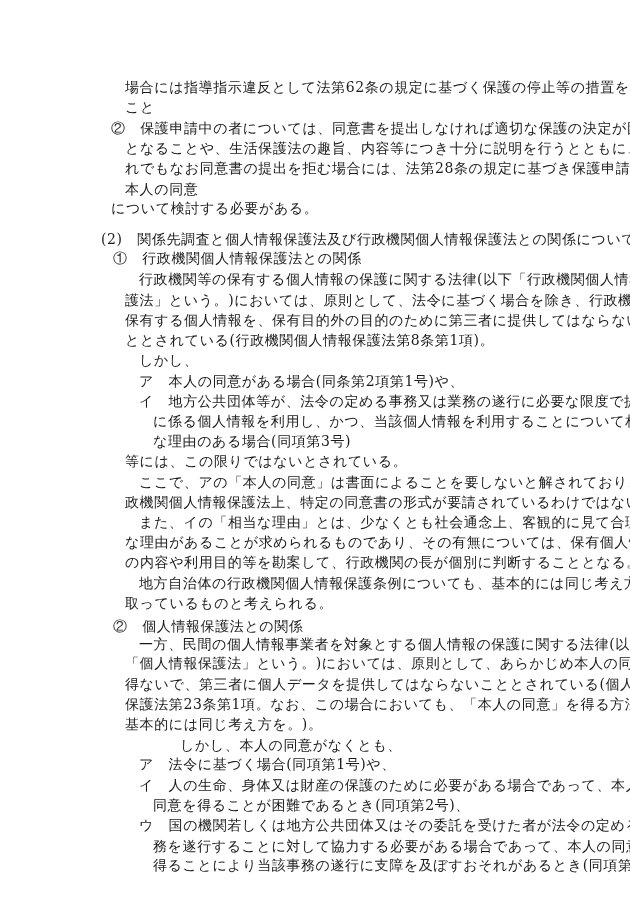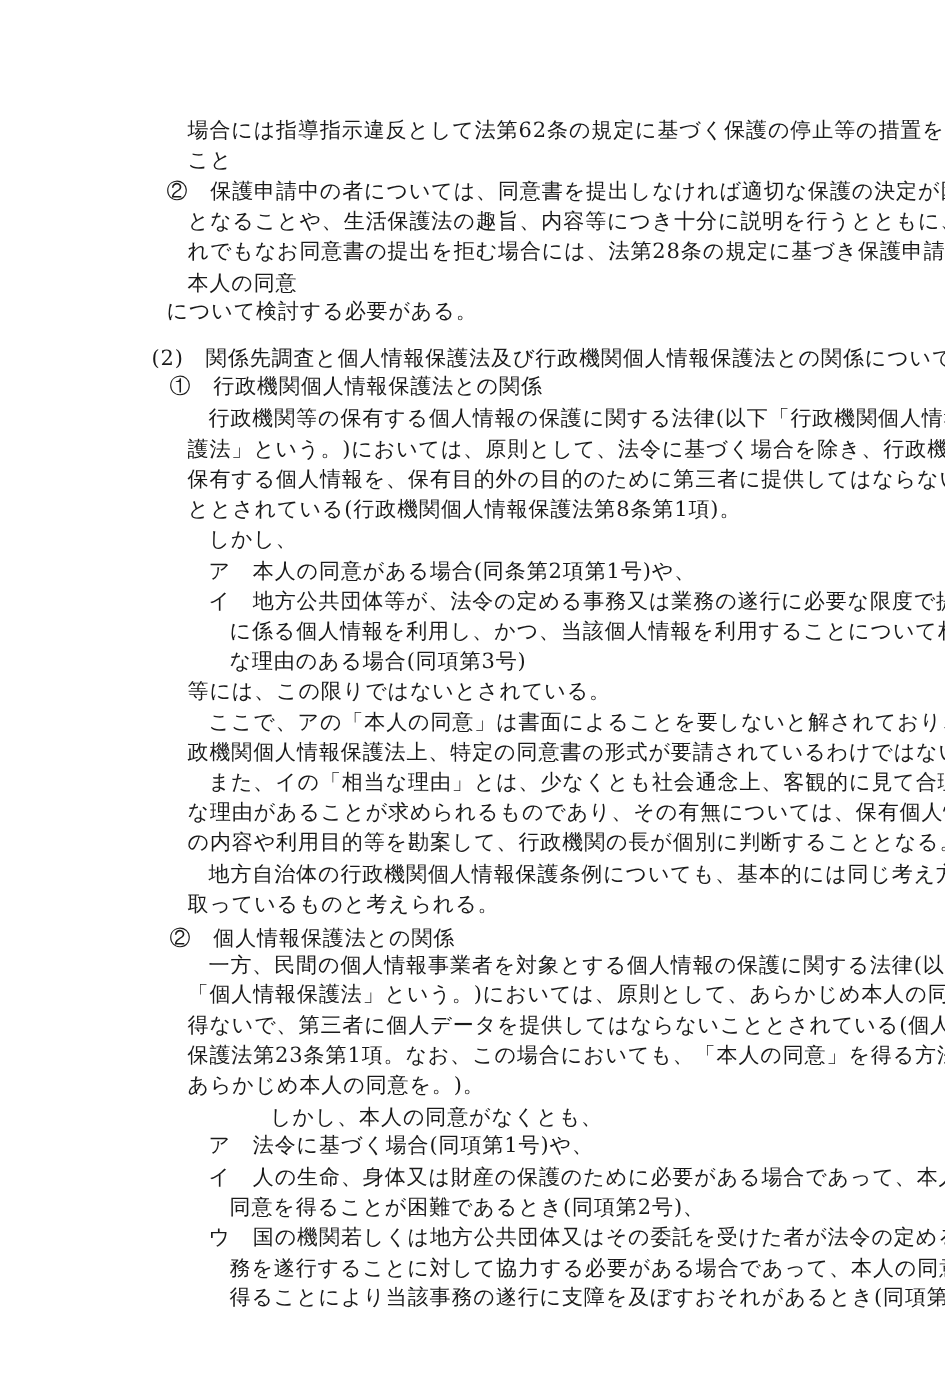--- a/index.html
+++ b/index.html
@@ -36,21 +36,21 @@
     <div class="line" style="left: 139px; top: 513.864px;">また、イの「相当な理由」とは、少なくとも社会通念上、客観的に見て合理的</div>
     <div class="line" style="left: 125px; top: 534.456px;">な理由があることが求められるものであり、その有無については、保有個人情報</div>
     <div class="line" style="left: 125px; top: 554.112px;">の内容や利用目的等を勘案して、行政機関の長が個別に判断することとなる。</div>
     <div class="line" style="left: 139px; top: 574.704px;">地方自治体の行政機関個人情報保護条例についても、基本的には同じ考え方を</div>
     <div class="line" style="left: 125px; top: 595.296px;">取っているものと考えられる。</div>
     <div class="line" style="left: 113px; top: 618px;">②　個人情報保護法との関係</div>
     <div class="line" style="left: 139px; top: 635.544px;">一方、民間の個人情報事業者を対象とする個人情報の保護に関する法律(以下</div>
     <div class="line" style="left: 125px; top: 655.2px;">「個人情報保護法」という。)においては、原則として、あらかじめ本人の同意を</div>
     <div class="line" style="left: 125px; top: 675.792px;">得ないで、第三者に個人データを提供してはならないこととされている(個人情報</div>
     <div class="line" style="left: 125px; top: 696.384px;">保護法第23条第1項。なお、この場合においても、「本人の同意」を得る方法は問</div>
-    <div class="line" style="left: 125px; top: 716.04px;">あらかじめ本人の同意を。)。</div>
+    <div class="line" style="left: 125px; top: 716.04px;">基本的には同じ考え方を。)。</div>
     <div class="line" style="left: 139px; top: 736.632px; margin-left: 41px;">しかし、本人の同意がなくとも、</div>
     <div class="line" style="left: 139px; top: 756.288px;">ア　法令に基づく場合(同項第1号)や、</div>
     <div class="line" style="left: 139px; top: 776.88px;">イ　人の生命、身体又は財産の保護のために必要がある場合であって、本人の</div>
     <div class="line" style="left: 153px; top: 797.472px;">同意を得ることが困難であるとき(同項第2号)、</div>
     <div class="line" style="left: 139px; top: 817.128px;">ウ　国の機関若しくは地方公共団体又はその委託を受けた者が法令の定める事</div>
     <div class="line" style="left: 153px; top: 837.72px;">務を遂行することに対して協力する必要がある場合であって、本人の同意を</div>
     <div class="line" style="left: 153px; top: 857.376px;">得ることにより当該事務の遂行に支障を及ぼすおそれがあるとき(同項第4</div>
   </div>
 
 </body></html>

